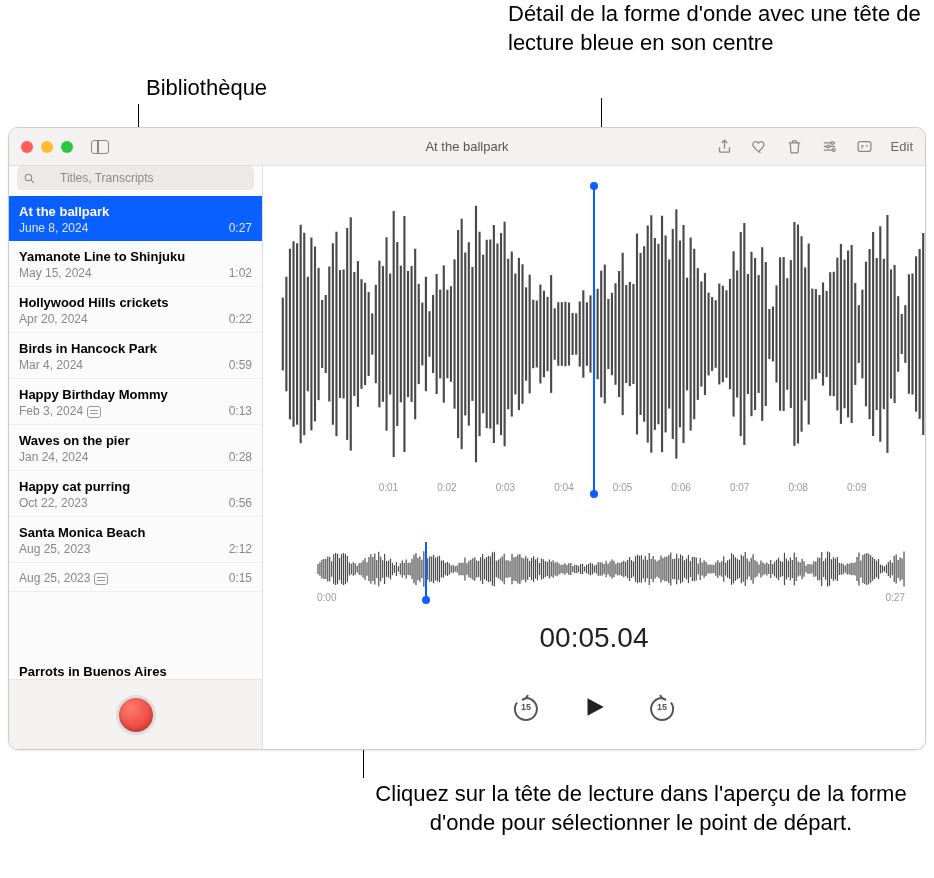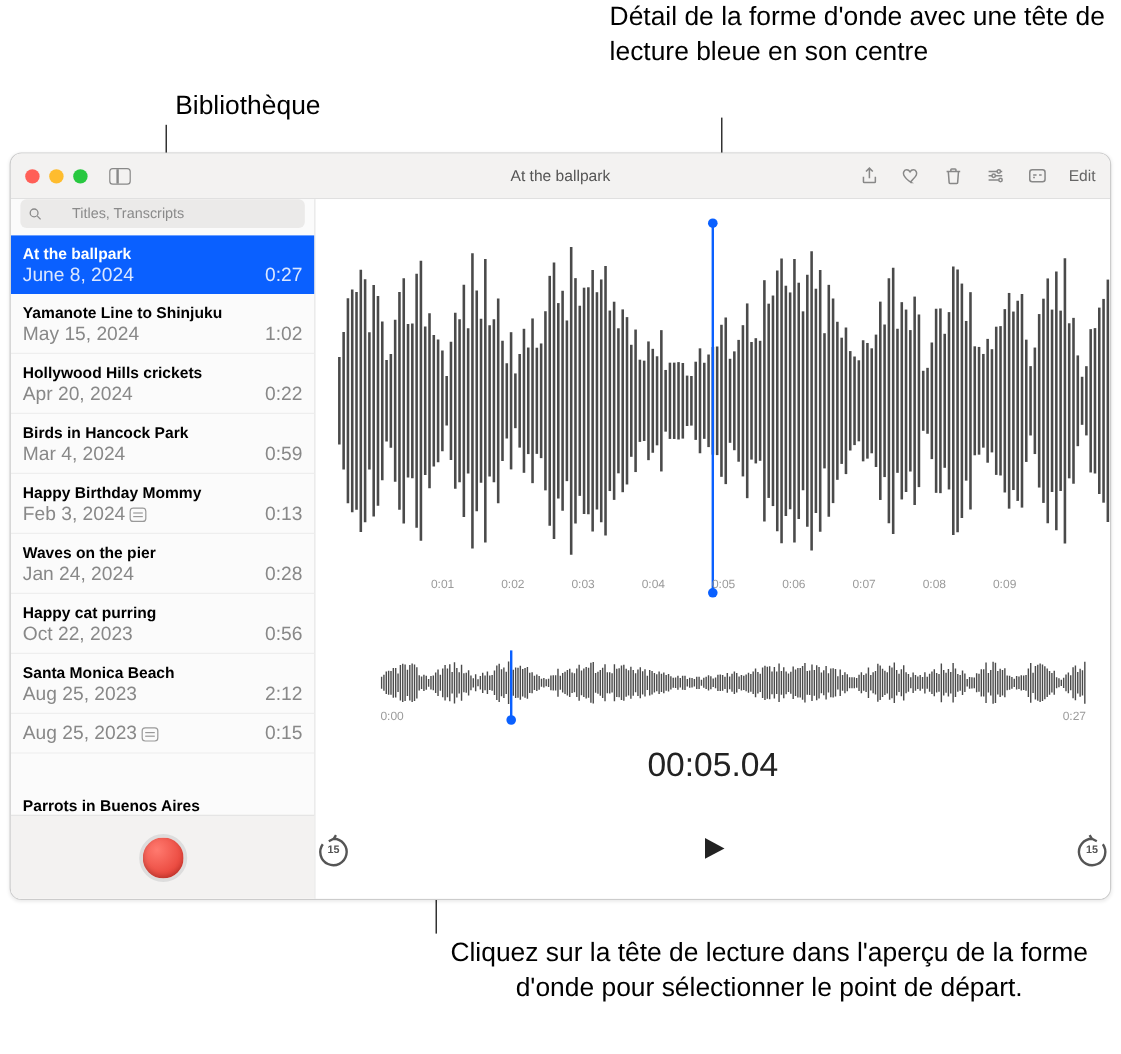--- a/index.html
+++ b/index.html
@@ -132,21 +132,21 @@
   }
   .item-title {
     font-size: 13px;
     font-weight: 600;
     margin-bottom: 2px;
   }
   .item-row2 {
     display: flex;
     justify-content: space-between;
     align-items: center;
-    font-size: 16px;
+    font-size: 12px;
   }
   .item .date { color: #888; }
   .item .dur { color: #888; }
   .item.selected .date, .item.selected .dur { color: #dbe7ff; }
   .transcript-badge {
     display: inline-flex;
     border: 1px solid #999;
     border-radius: 3px;
     width: 14px; height: 12px;
     margin-left: 4px;
@@ -192,21 +192,21 @@
   }
   .timeline {
     position: absolute;
     left: 18px; right: 0;
     top: 316px;
     height: 24px;
     display: flex;
     font-size: 10px;
     color: #9a9a9a;
   }
-  .timeline span { flex: 1; text-align: center; }
+  .timeline span { flex: 1; text-align: right; }
   .playhead-detail {
     position: absolute;
     top: 20px;
     height: 308px;
     width: 1.5px;
     background: #0a60ff;
   }
   .playhead-detail::before, .playhead-detail::after {
     content: "";
     position: absolute;
@@ -257,21 +257,21 @@
     font-size: 28px;
     font-weight: 500;
     font-variant-numeric: tabular-nums;
     color: #222;
   }
   .controls {
     position: absolute;
     top: 528px;
     left: 0; right: 0;
     display: flex;
-    justify-content: space-between;
+    justify-content: center;
     align-items: center;
     gap: 40px;
   }
   .skip-btn {
     width: 30px; height: 30px;
     position: relative;
     color: #555;
   }
   .skip-btn span {
     position: absolute;

